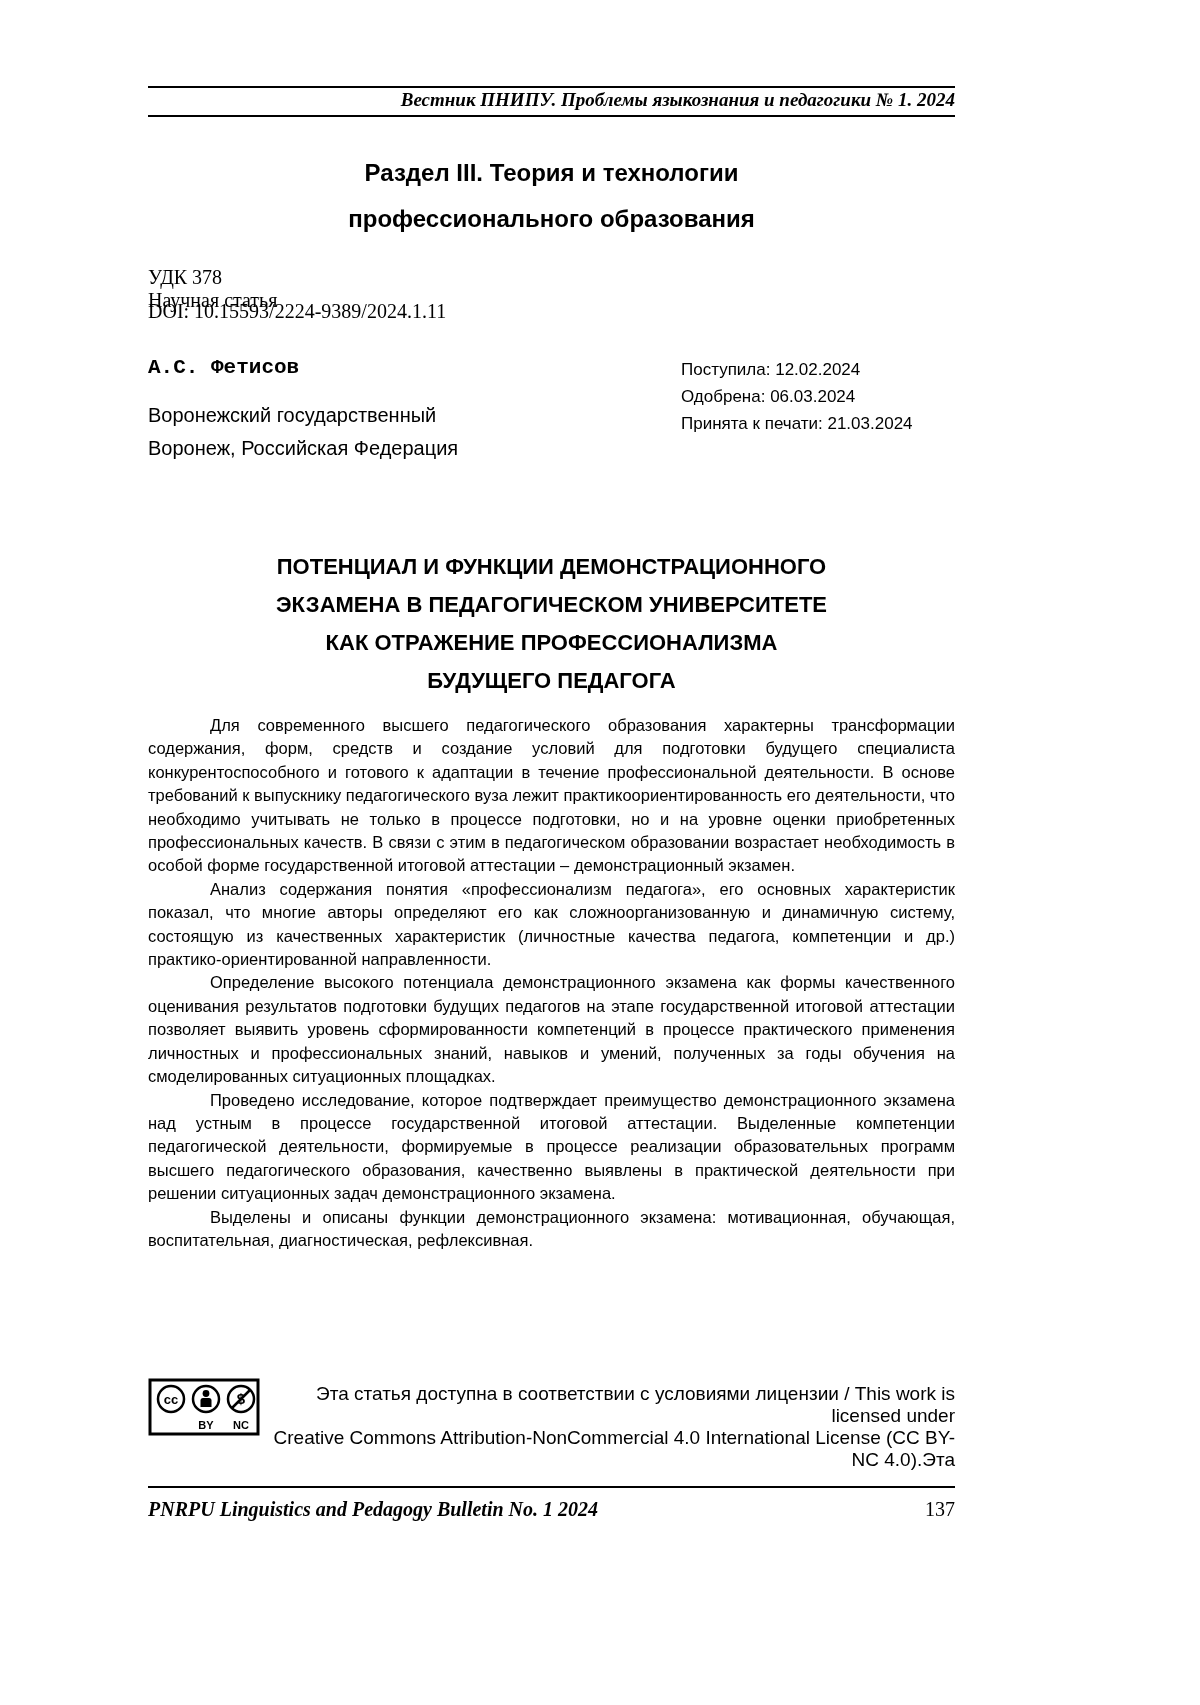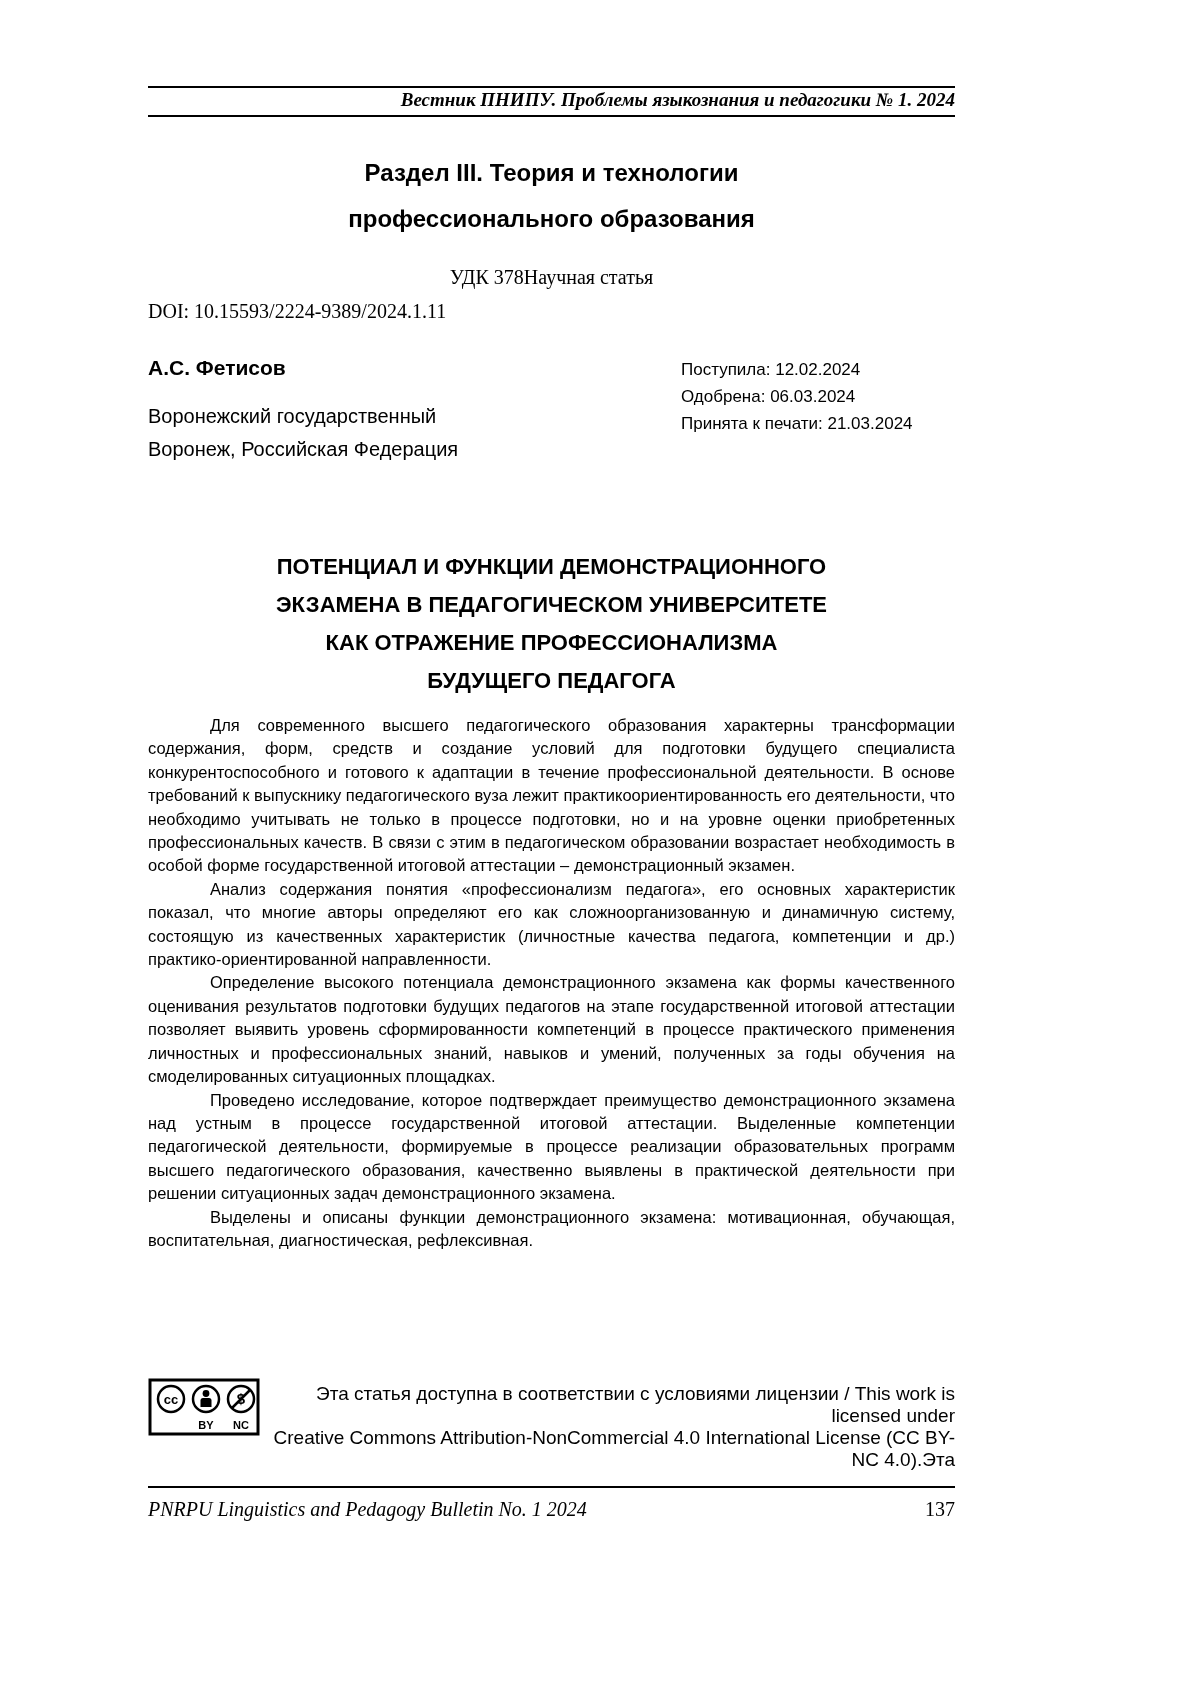--- a/index.html
+++ b/index.html
@@ -19,29 +19,29 @@
     font-style:italic; font-weight:bold;
     font-size:19px; padding:1px 0 4px 0;
   }
 
   .section-title {
     top:150px; text-align:center;
     font-weight:bold; font-size:24px; line-height:46px;
   }
 
   .meta-row {
-    top:266px; display:flex; justify-content:center;
-    font-family:"Liberation Serif", serif; font-size:20px;
+    top:266px; display:flex; justify-content:flex-start;
+    font-family:"Liberation Serif", serif; font-size:20px;flex-direction:column;
   }
   .doi {
     top:300px; font-family:"Liberation Serif", serif; font-size:20px;
   }
 
   .author-block { top:356px; display:flex; justify-content:space-between; }
-  .author { font-size:21px; font-weight:bold; }
+  .author { font-size:21px; font-weight:bold;font-family:Liberation Mono, monospace; }
   .affiliation { margin-top:20px; font-size:20px; line-height:33px; }
   .dates { width:274px; font-size:17px; line-height:27px; }
 
   .article-title {
     top:548px; text-align:center;
     font-weight:bold; font-size:22px; line-height:38px;
   }
 
   .abstract {
     top:714px; font-size:16.5px; line-height:23.4px;
@@ -54,21 +54,21 @@
   .license { top:1378px; display:flex; align-items:flex-start; }
   .cc-badge { flex:0 0 auto; }
   .license-text { font-size:19px; line-height:22px; padding-top:5px;text-align:right; }
 
   .footer {
     top:1486px; border-top:2px solid #000;
     display:flex; justify-content:space-between;
     font-family:"Liberation Serif", serif; font-size:20px;
     padding-top:10px;
   }
-  .footer-left { font-style:italic; font-weight:normal;text-align:center; }
+  .footer-left { font-style:italic; font-weight:bold;text-align:center; }
 </style>
 </head>
 <body>
 
 <div class="page">
 
   <div class="abs journal-header">
     <span>Вестник ПНИПУ. Проблемы языкознания и педагогики № 1. 2024</span>
   </div>
 

